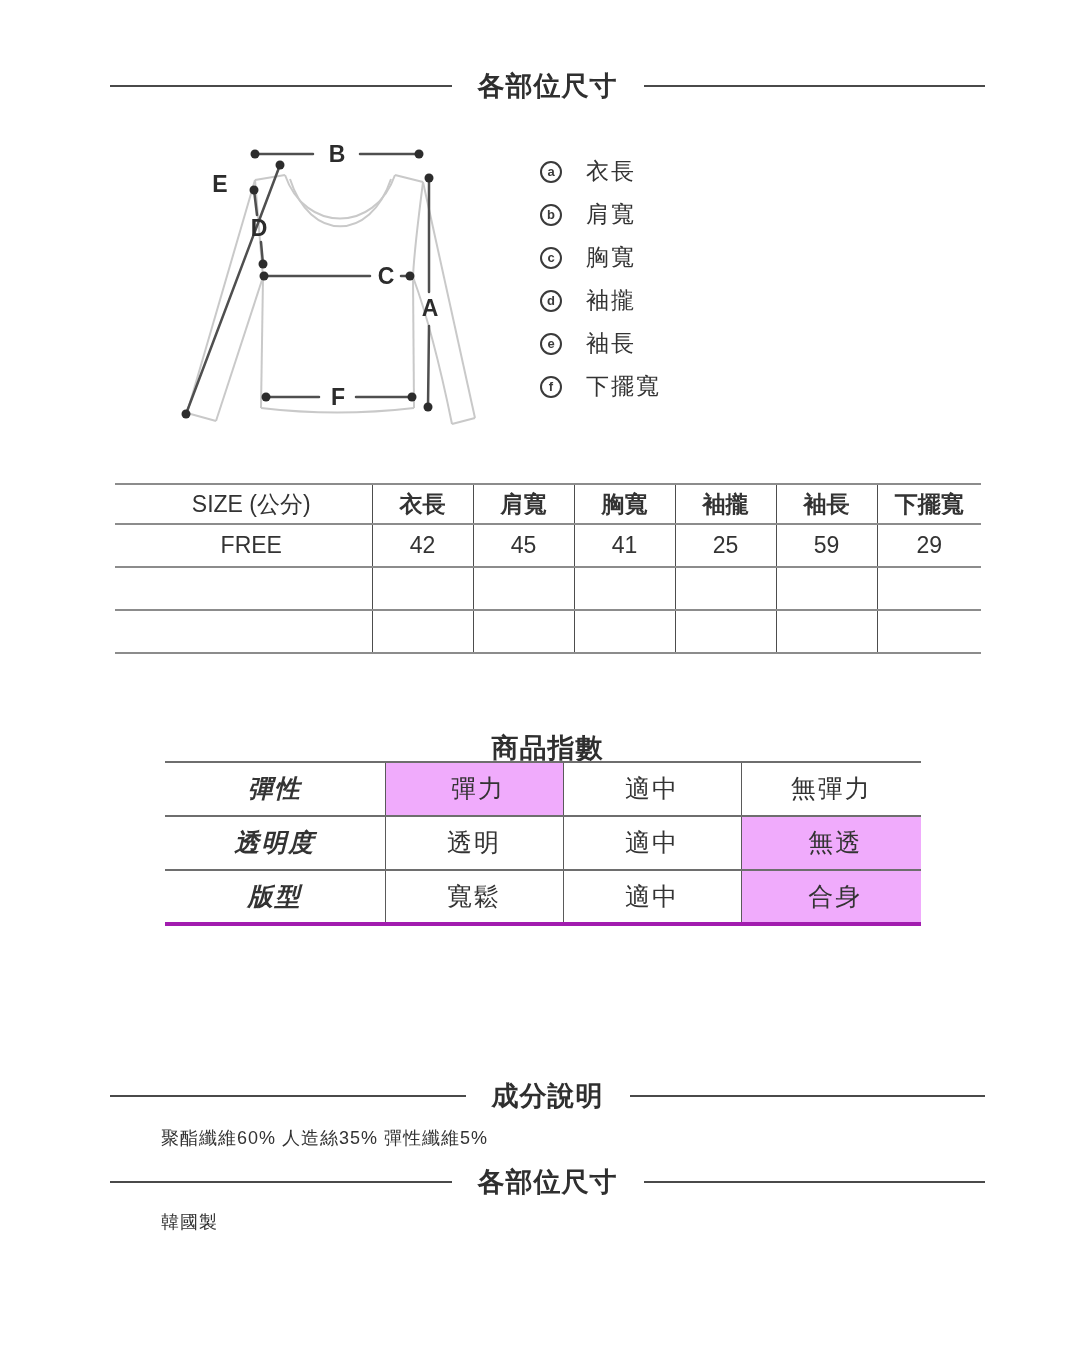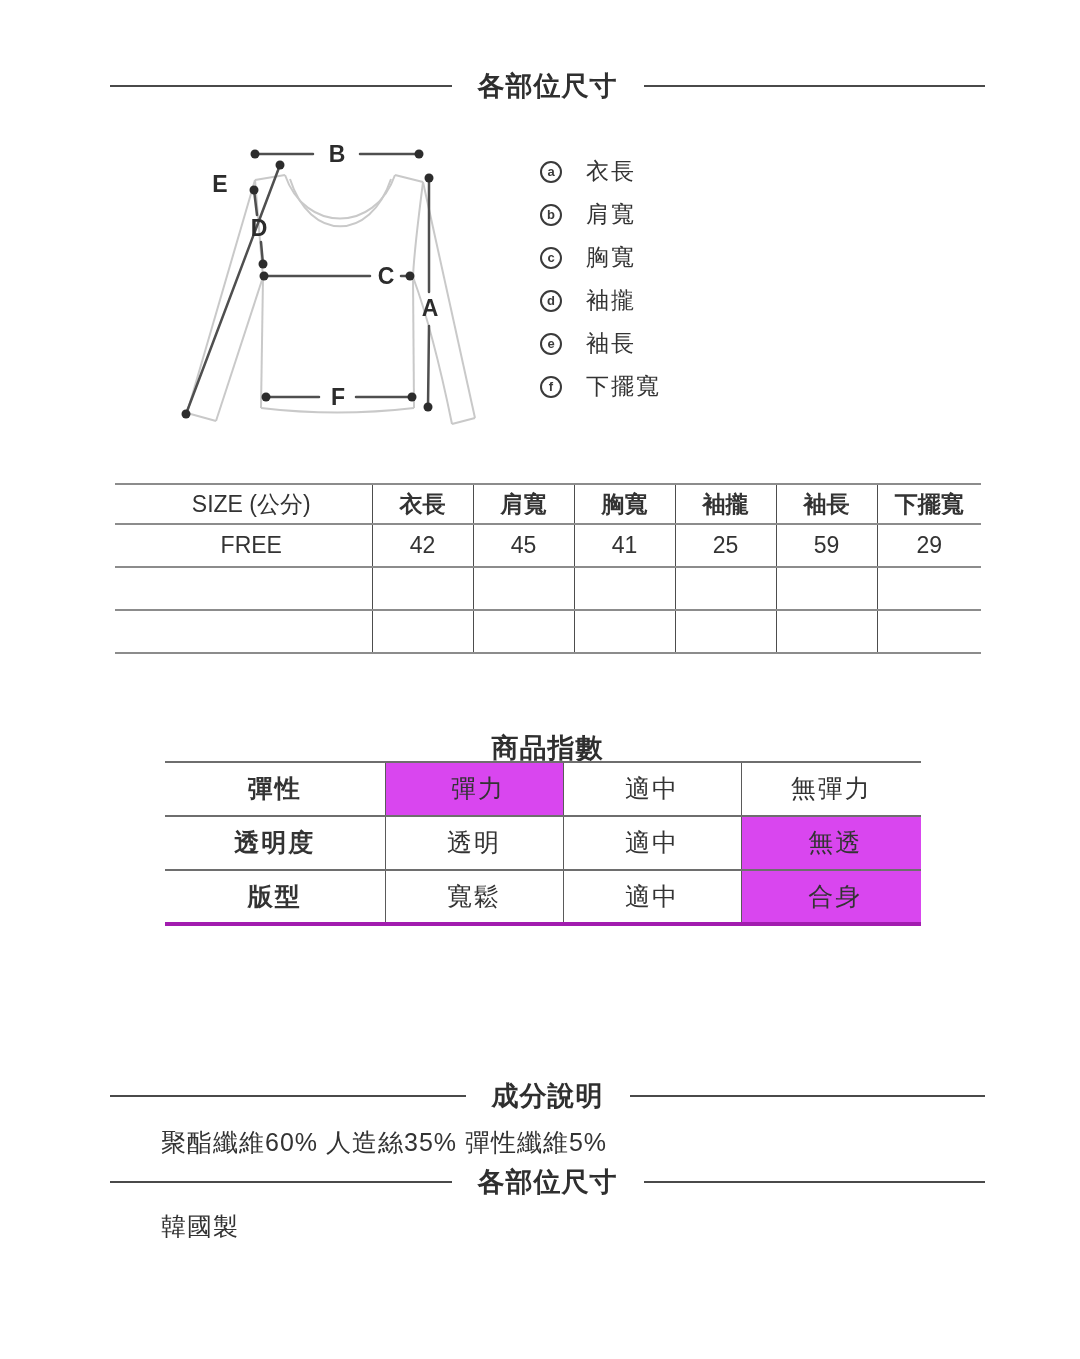--- a/index.html
+++ b/index.html
@@ -38,24 +38,24 @@
   .size-table tr:first-child td:not(.rowhead){font-weight:bold;}
 
   
   .index-table{position:absolute;left:165px;top:761px;width:756px;}
   .index-table td{
     height:51.8px;padding:0;text-align:center;vertical-align:middle;
     font-size:25px;color:#333;border-top:2px solid #6e6e6e;letter-spacing:2px;
   }
   .index-table tr:last-child td{border-bottom:4px solid #a21caf;}
   .index-table td.opt{border-left:1px solid #5a5a5a;}
-  .index-table td.cat{font-weight:bold;}
-  .index-table td.hl{background:#d946ef;padding-left:8px;}
-
-  .freetext{position:absolute;font-size:25px;color:#333;letter-spacing:1px;}
+  .index-table td.cat{font-weight:bold;font-style:italic;}
+  .index-table td.hl{background:#f0abfc;padding-left:8px;}
+
+  .freetext{position:absolute;font-size:18px;color:#333;letter-spacing:1px;}
 
   .diagram{position:absolute;left:130px;top:130px;}
 </style>
 </head>
 <body>
 <div class="page">
 
   <div class="sec-title" style="top:70px;">
     <div class="rule"></div>
     <div class="t">各部位尺寸</div>

